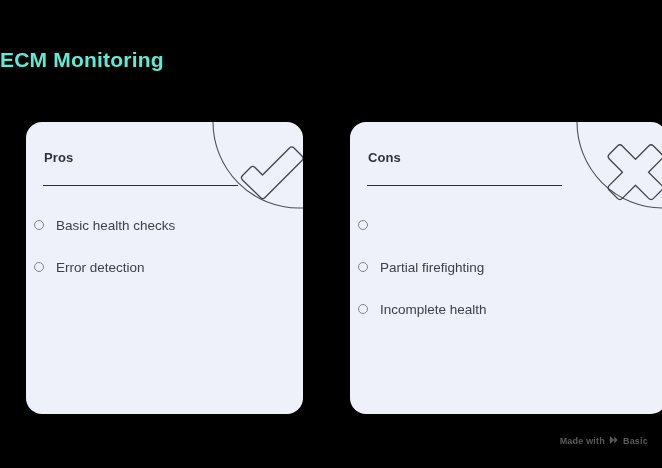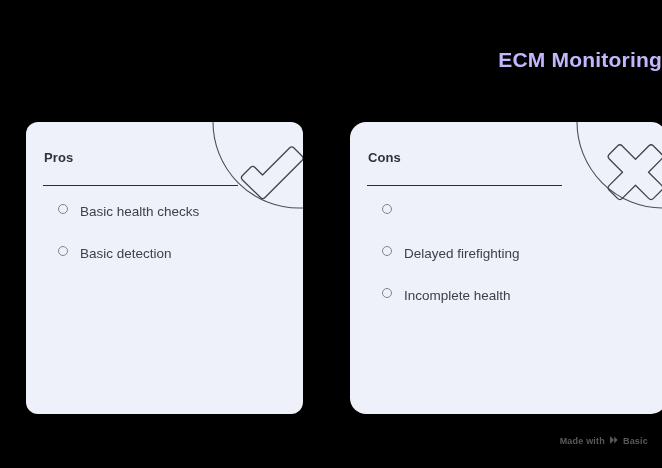--- a/index.html
+++ b/index.html
@@ -14,36 +14,36 @@
     overflow: hidden;
     font-family: "Liberation Sans", sans-serif;
     background: #000000;
   }
 
   #page-title {
     position: absolute;
     left: 0;
     top: 48px;
     width: 662px;
-    text-align: right;
+    text-align: left;
     font-size: 21px;
     font-weight: bold;
-    color: #c4b5fd;
+    color: #5eead4;
     letter-spacing: 0.2px;
   }
 
   .card {
     position: absolute;
     top: 122px;
     height: 292px;
     background: #eef1f9;
     border-radius: 16px;
     overflow: hidden;
   }
-  #card-pros { left: 26px; width: 277px; border-radius: 12px; }
+  #card-pros { left: 26px; width: 277px; }
   #card-cons { left: 350px; width: 317px; }
 
   .card-heading {
     position: absolute;
     left: 18px;
     top: 28px;
     font-size: 13px;
     font-weight: bold;
     color: #2f3338;
     letter-spacing: 0.1px;
@@ -71,21 +71,22 @@
   .item-list {
     position: absolute;
     left: 0;
     top: 82px;
     width: 100%;
   }
   .list-item {
     position: relative;
     height: 42px;
     display: flex;
-    padding-left: 32px;
+    align-items: center;
+    padding-left: 8px;
     box-sizing: border-box;
   }
   .bullet-circle {
     width: 10px;
     height: 10px;
     border: 1.4px solid #80858c;
     border-radius: 50%;
     box-sizing: border-box;
     flex: 0 0 auto;
   }
@@ -126,21 +127,21 @@
     </svg>
   </div>
 
   <div class="item-list">
     <div class="list-item">
       <span class="bullet-circle"></span>
       <span class="item-text">Basic health checks</span>
     </div>
     <div class="list-item">
       <span class="bullet-circle"></span>
-      <span class="item-text">Basic detection</span>
+      <span class="item-text">Error detection</span>
     </div>
   </div>
 </div>
 
 <div class="card" id="card-cons">
   <div class="card-heading">Cons</div>
   <div class="card-divider"></div>
 
   <div class="corner-art">
     <svg width="120" height="120" viewBox="0 0 120 120" fill="none">
@@ -148,21 +149,21 @@
       <path d="M44.5 24 A3.4 3.4 0 0 1 49.3 24 L62.5 37.2 L75.7 24 A3.4 3.4 0 0 1 80.5 24 L88.7 32.2 A3.4 3.4 0 0 1 88.7 37 L75.5 50.2 L88.7 63.4 A3.4 3.4 0 0 1 88.7 68.2 L80.5 76.4 A3.4 3.4 0 0 1 75.7 76.4 L62.5 63.2 L49.3 76.4 A3.4 3.4 0 0 1 44.5 76.4 L36.3 68.2 A3.4 3.4 0 0 1 36.3 63.4 L49.5 50.2 L36.3 37 A3.4 3.4 0 0 1 36.3 32.2 Z" stroke="#3f444a" stroke-width="1.3" fill="none" stroke-linejoin="round"></path>
     </svg>
   </div>
 
   <div class="item-list">
     <div class="list-item">
       <span class="bullet-circle"></span>
     </div>
     <div class="list-item">
       <span class="bullet-circle"></span>
-      <span class="item-text">Delayed firefighting</span>
+      <span class="item-text">Partial firefighting</span>
     </div>
     <div class="list-item">
       <span class="bullet-circle"></span>
       <span class="item-text">Incomplete health</span>
     </div>
   </div>
 </div>
 
 <div id="watermark">
   <span>Made with</span>

